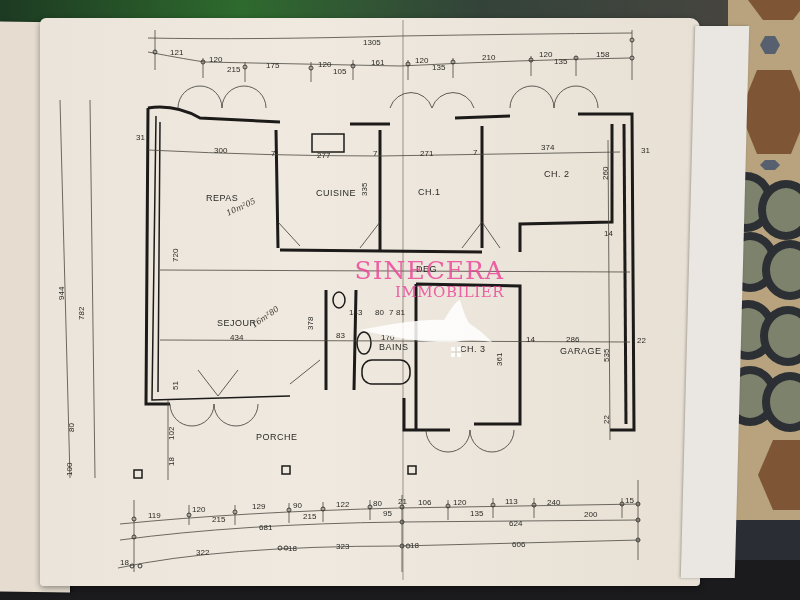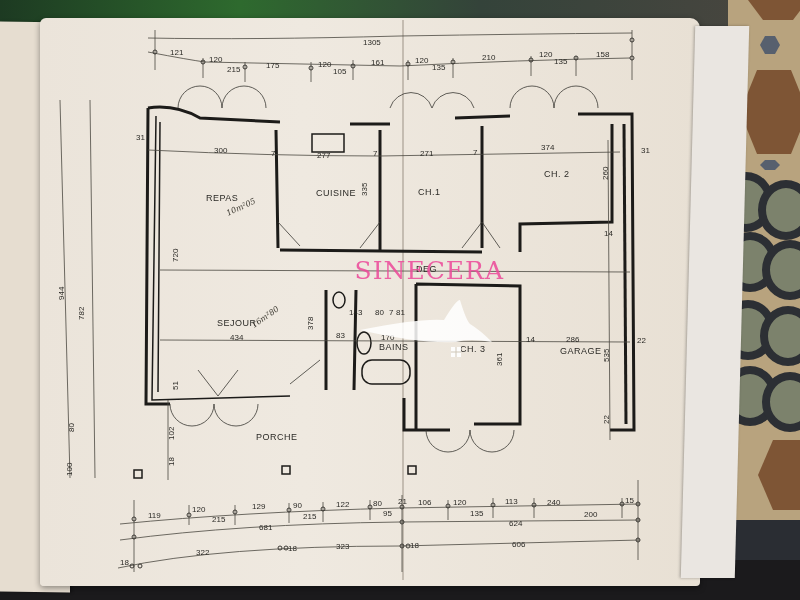--- a/index.html
+++ b/index.html
@@ -259,13 +259,14 @@
   <path d="M360 330 Q420 318 444 320 Q456 300 460 300 Q466 320 470 324 Q480 330 492 342 Q470 338 456 342 Q420 344 360 330 Z" fill="#ffffff" opacity=".85"></path>
   <g>
     <rect x="451" y="347" width="10" height="10" fill="#ffffff" opacity=".9"></rect>
     <line x1="456" y1="347" x2="456" y2="357" stroke="#cfc7b8" stroke-width="1"></line>
     <line x1="451" y1="352" x2="461" y2="352" stroke="#cfc7b8" stroke-width="1"></line>
   </g>
 </svg>
 
 <div class="wm">
   <div class="t1">SINECERA</div>
+  <div class="t2">IMMOBILIER</div>
 </div>
 
 </body></html>

